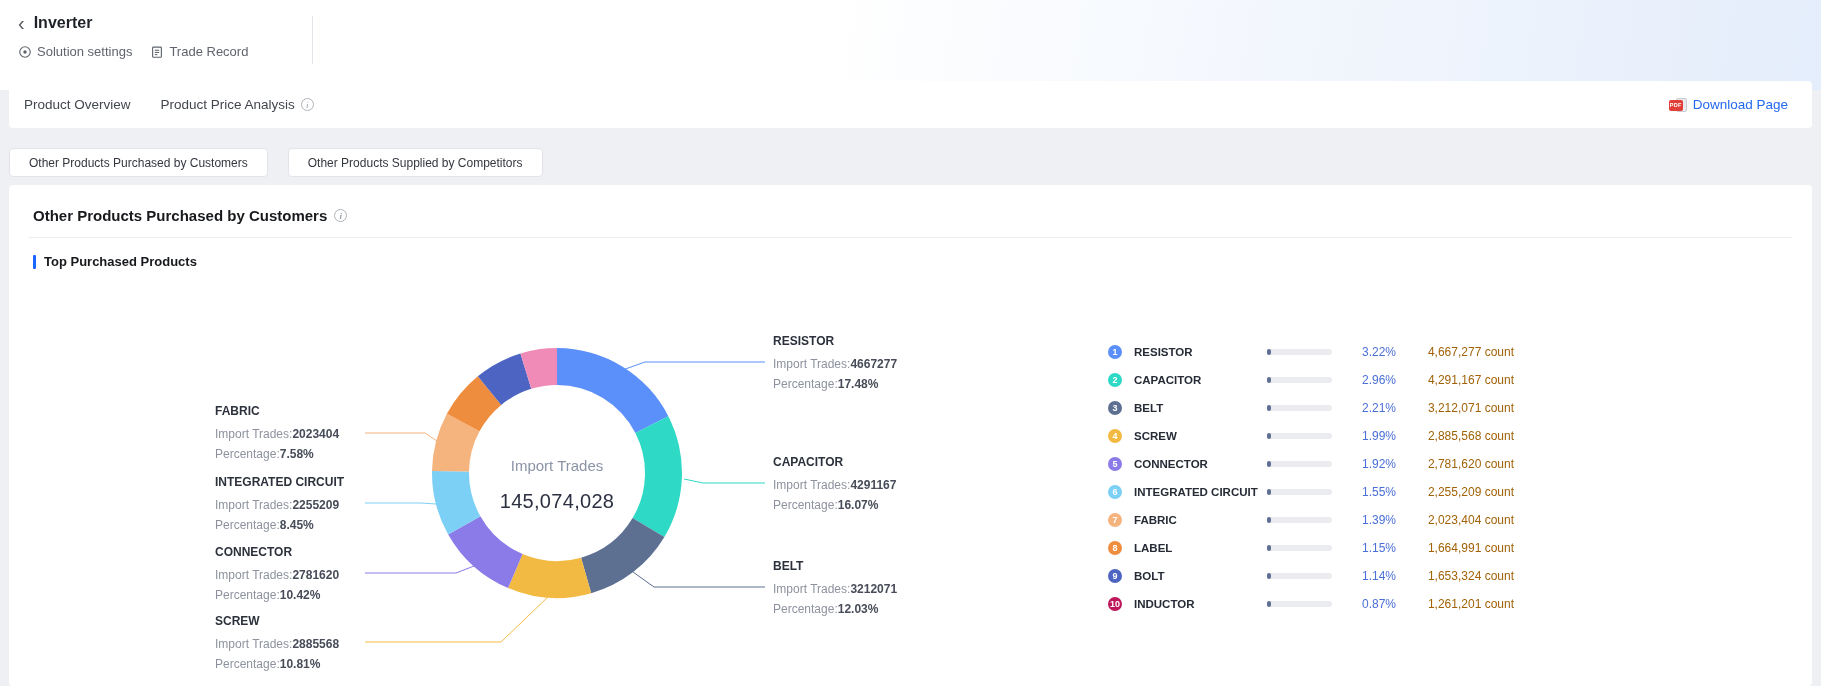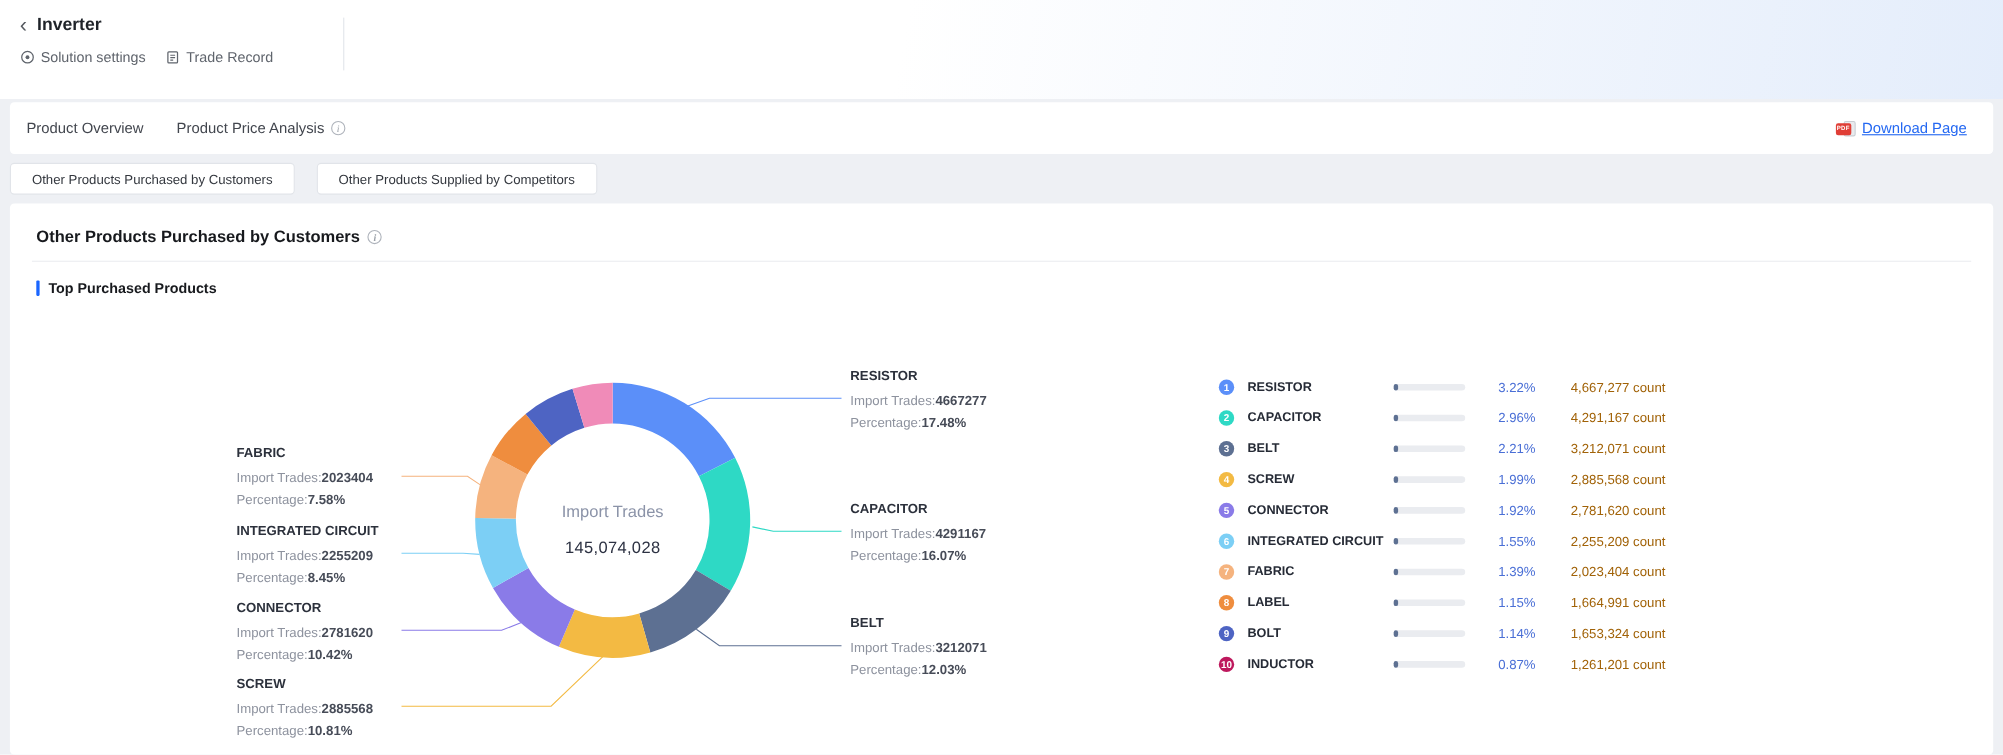--- a/index.html
+++ b/index.html
@@ -28,32 +28,32 @@
   .hdr-tabs-wrap { flex:1; padding:8px 0 0 30px; }
   .hdr-tabs { display:flex; gap:26px; height:36px; align-items:center; border-bottom:1px solid rgba(31,35,41,0.07); }
   .hdr-tab { position:relative; font-size:14px; color:#2a2e36; height:36px; line-height:33px; cursor:pointer; white-space:nowrap; }
   .hdr-tab.active { font-weight:bold; color:#15181d; }
   .hdr-tab.active::after { content:""; position:absolute; left:0; right:0; bottom:0; height:3px; background:#2468f2; border-radius:2px; }
   .hdr-subtabs { display:flex; gap:24px; margin-top:9px; }
   .hdr-subtab { font-size:13.5px; color:#7d838c; cursor:pointer; white-space:nowrap; }
   .hdr-subtab.active { color:#2468f2; }
   
   .toolbar {
-    position:absolute; top:93px; left:9px; width:1803px; height:47px;
+    position:absolute; top:81px; left:9px; width:1803px; height:47px;
     background:#fff; border-radius:4px; display:flex; align-items:center; padding:0 24px 0 15px;
   }
   .toolbar-tab { position:relative; height:47px; display:flex; align-items:center; gap:6px;
     font-size:13.5px; color:#42464e; margin-right:30px; cursor:pointer; white-space:nowrap; }
   .toolbar-tab.active { color:#2468f2; }
   .toolbar-tab.active::after { content:""; position:absolute; left:0; right:0; bottom:0; height:3px; background:#2468f2; border-radius:2px; }
   .info-circ {
     display:inline-flex; width:13px; height:13px; border:1px solid #aeb3bb; border-radius:50%;
     color:#9aa0a8; font-size:9px; align-items:center; justify-content:center; font-family:"Liberation Serif", serif; font-style:italic;
   }
-  .download { margin-left:auto; display:flex; gap:6px; color:#2468f2; font-size:13.5px; cursor:pointer;text-decoration:underline; }
+  .download { margin-left:auto; display:flex; gap:6px; color:#2468f2; font-size:13.5px; cursor:pointer; }
   .pdf-ic { position:relative; width:18px; height:16px; }
   .pdf-ic .page { position:absolute; right:0; top:1px; width:11px; height:14px; background:#e9ebee; border:1px solid #c9cdd3; border-radius:2px; }
   .pdf-ic .badge { position:absolute; left:0; top:3px; width:14px; height:11px; background:#e03e36; border-radius:2px;
     color:#fff; font-size:5.5px; font-weight:bold; display:flex; align-items:center; justify-content:center; letter-spacing:0.2px; }
   
   .filters { position:absolute; top:148px; left:9px; display:flex; gap:20px; }
   .filter-chip { height:29px; padding:0 19px; background:#fff; border:1px solid #e1e4e9; border-radius:4px;
     font-size:12px; color:#33373e; display:flex; align-items:center; cursor:pointer; white-space:nowrap; }
   
   .main-card { position:absolute; top:185px; left:9px; width:1803px; height:501px; background:#fff; border-radius:4px; }
@@ -61,21 +61,21 @@
     font-size:15px; font-weight:bold; color:#17191d; }
   .main-divider { position:absolute; top:52px; left:20px; right:20px; height:1px; background:#ecedf0; }
   .subtitle-row { position:absolute; top:69px; left:24px; display:flex; align-items:center; gap:8px; }
   .subtitle-bar { width:3px; height:14px; background:#1a66ff; border-radius:1px; }
   .subtitle-text { font-size:13px; font-weight:bold; color:#17191d; }
   
   .chart-region { position:absolute; left:0; top:80px; width:1803px; height:421px; }
   .chart-svg { position:absolute; left:0; top:0; }
   .donut-center { position:absolute; left:448px; top:192px; width:200px; text-align:center; pointer-events:none; }
   .donut-center .dc-label { font-size:15px; color:#8b93a8; }
-  .donut-center .dc-value { font-size:15px; color:#2c3142; margin-top:16px; letter-spacing:0.3px; }
+  .donut-center .dc-value { font-size:20px; color:#2c3142; margin-top:16px; letter-spacing:0.3px; }
   .slice-label { position:absolute; font-size:12px; line-height:20px; width:170px; }
   .sl-name { font-weight:bold; color:#2c313c; font-size:12px; height:15px; line-height:15px; margin-bottom:5px; }
   .sl-k { color:#8d929e; }
   .sl-v { color:#474c58; font-weight:bold; }
   
   .ranking { position:absolute; left:1099px; top:73px; width:396px; }
   .rank-row { display:flex; align-items:center; height:28px; cursor:pointer; }
   .rank-badge { flex:none; width:14px; height:14px; border-radius:50%; color:#fff; font-size:9px; font-weight:bold;
     display:flex; align-items:center; justify-content:center; }
   .rank-name { flex:none; margin-left:12px; width:133px; font-size:11.5px; font-weight:bold; color:#262b36; white-space:nowrap; overflow:hidden; }

